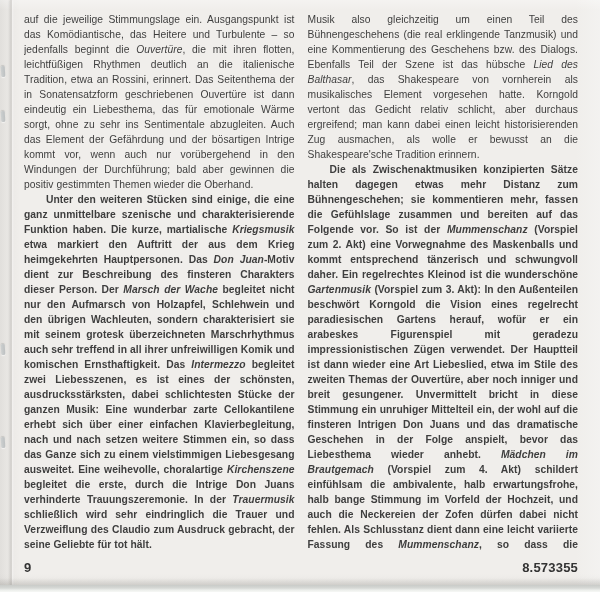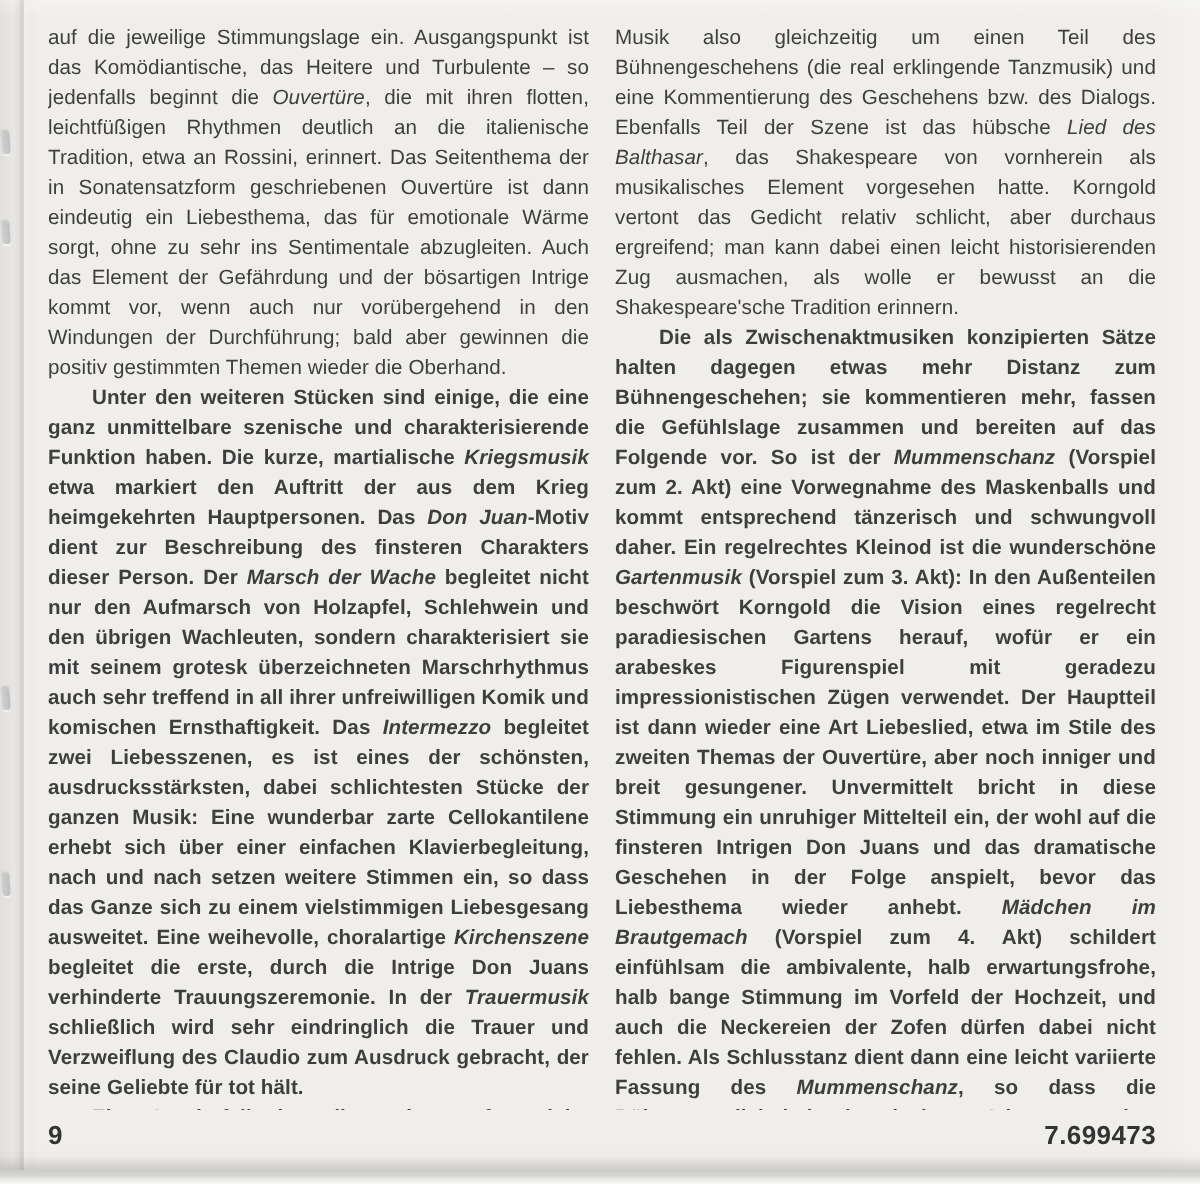--- a/index.html
+++ b/index.html
@@ -89,18 +89,18 @@
       </div>
     <div class="col">
         <p class="para"><span>Musik also gleichzeitig um einen Teil des Bühnengeschehens (die real erklingende Tanzmusik) und eine Kommentierung des Geschehens bzw. des Dialogs. Ebenfalls Teil der Szene ist das hübsche </span><span class="it">Lied des Balthasar</span><span>, das Shakespeare von vornherein als musikalisches Element vorgesehen hatte. Korngold vertont das Gedicht relativ schlicht, aber durchaus ergreifend; man kann dabei einen leicht historisierenden Zug ausmachen, als wolle er bewusst an die Shakespeare'sche Tradition erinnern.</span></p>
         <p class="para indent"><span>Die als Zwischenaktmusiken konzipierten Sätze halten dagegen etwas mehr Distanz zum Bühnengeschehen; sie kommentieren mehr, fassen die Gefühlslage zusammen und bereiten auf das Folgende vor. So ist der </span><span class="it">Mummenschanz</span><span> (Vorspiel zum 2. Akt) eine Vorwegnahme des Maskenballs und kommt entsprechend tänzerisch und schwungvoll daher. Ein regelrechtes Kleinod ist die wunderschöne </span><span class="it">Gartenmusik</span><span> (Vorspiel zum 3. Akt): In den Außenteilen beschwört Korngold die Vision eines regelrecht paradiesischen Gartens herauf, wofür er ein arabeskes Figurenspiel mit geradezu impressionistischen Zügen verwendet. Der Hauptteil ist dann wieder eine Art Liebeslied, etwa im Stile des zweiten Themas der Ouvertüre, aber noch inniger und breit gesungener. Unvermittelt bricht in diese Stimmung ein unruhiger Mittelteil ein, der wohl auf die finsteren Intrigen Don Juans und das dramatische Geschehen in der Folge anspielt, bevor das Liebesthema wieder anhebt. </span><span class="it">Mädchen im Brautgemach</span><span> (Vorspiel zum 4. Akt) schildert einfühlsam die ambivalente, halb erwartungsfrohe, halb bange Stimmung im Vorfeld der Hochzeit, und auch die Neckereien der Zofen dürfen dabei nicht fehlen. Als Schlusstanz dient dann eine leicht variierte Fassung des </span><span class="it">Mummenschanz</span><span>, so dass die Bühnenmusik in heiter beschwingter Stimmung endet.</span></p>
         <p class="para indent"><span>Während die Musik zu </span><span class="it">Viel Stücke um nichts</span><span> also in einen Dialog mit dem Drama tritt und sich ästhetisch als ein Gegenüber der Bühnenhandlung behauptet, ist die 1922 entstandene „discrete Bühnenmusik“ zu Hans Müller-Einigens Drama </span></p>
       </div>
   </div>
 
   <div class="footer">
     <span>9</span>
-    <span>7.699473</span>
+    <span>8.573355</span>
   </div>
 
   <div class="bottom-shadow"></div>
   <div class="bottom-strip"></div>
 </div>
 
 </body></html>

